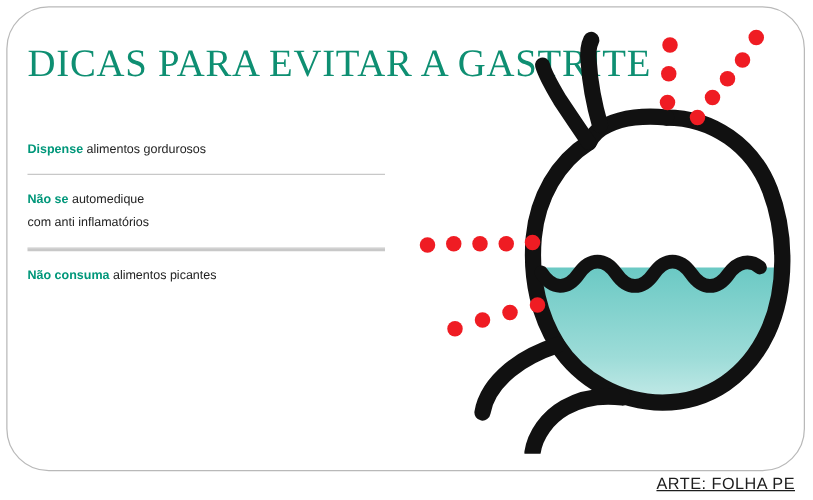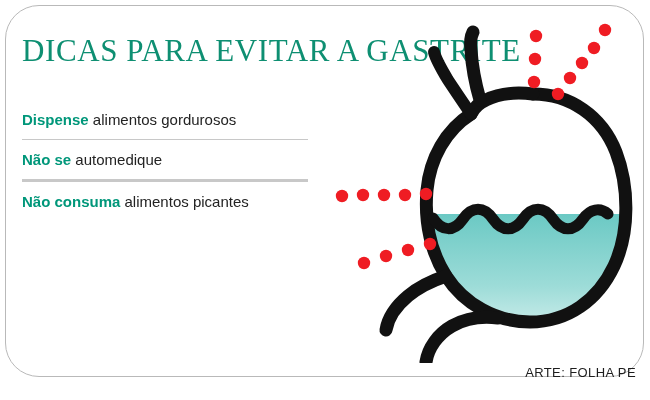--- a/index.html
+++ b/index.html
@@ -50,21 +50,21 @@
 
   
   .tips {
     position: absolute;
     left: 22px;
     top: 100px;
     width: 290px;
   }
   .tip {
     position: relative;
-    font-size: 15px;
+    font-size: 10px;
     line-height: 19px;
     color: #1f1f1f;
     padding-top: 10px;
     padding-bottom: 10px;
   }
   .tip .lead {
     color: #00977a;
     font-weight: bold;
   }
   .tip .rest {
@@ -82,44 +82,46 @@
     left: 330px;
     top: 18px;
     width: 315px;
     height: 345px;
   }
 
   
   .credit {
     position: absolute;
     right: 14px;
-    bottom: 20px;
+    bottom: 6px;
     font-size: 13px;
     letter-spacing: 0.4px;
     color: #1d1d1d;
+    text-decoration: underline;
   }
 </style>
 </head>
 <body>
 
 <div id="infographic">
 
   <div class="card-frame"></div>
 
   <div class="title">DICAS PARA EVITAR A GASTRITE</div>
 
   <div class="tips">
 
     <div class="tip">
       <span class="lead">Dispense</span><span class="rest"> alimentos gordurosos</span>
     </div>
     <div class="tip-divider"></div>
 
     <div class="tip">
       <span class="lead">Não se</span><span class="rest"> automedique</span><br>
+      <span class="rest">com anti inflamatórios</span>
     </div>
     <div class="tip-divider"></div>
 
     <div class="tip-divider"></div>
 
     <div class="tip-divider"></div>
 
     <div class="tip">
       <span class="lead">Não consuma</span><span class="rest"> alimentos picantes</span>
     </div>

